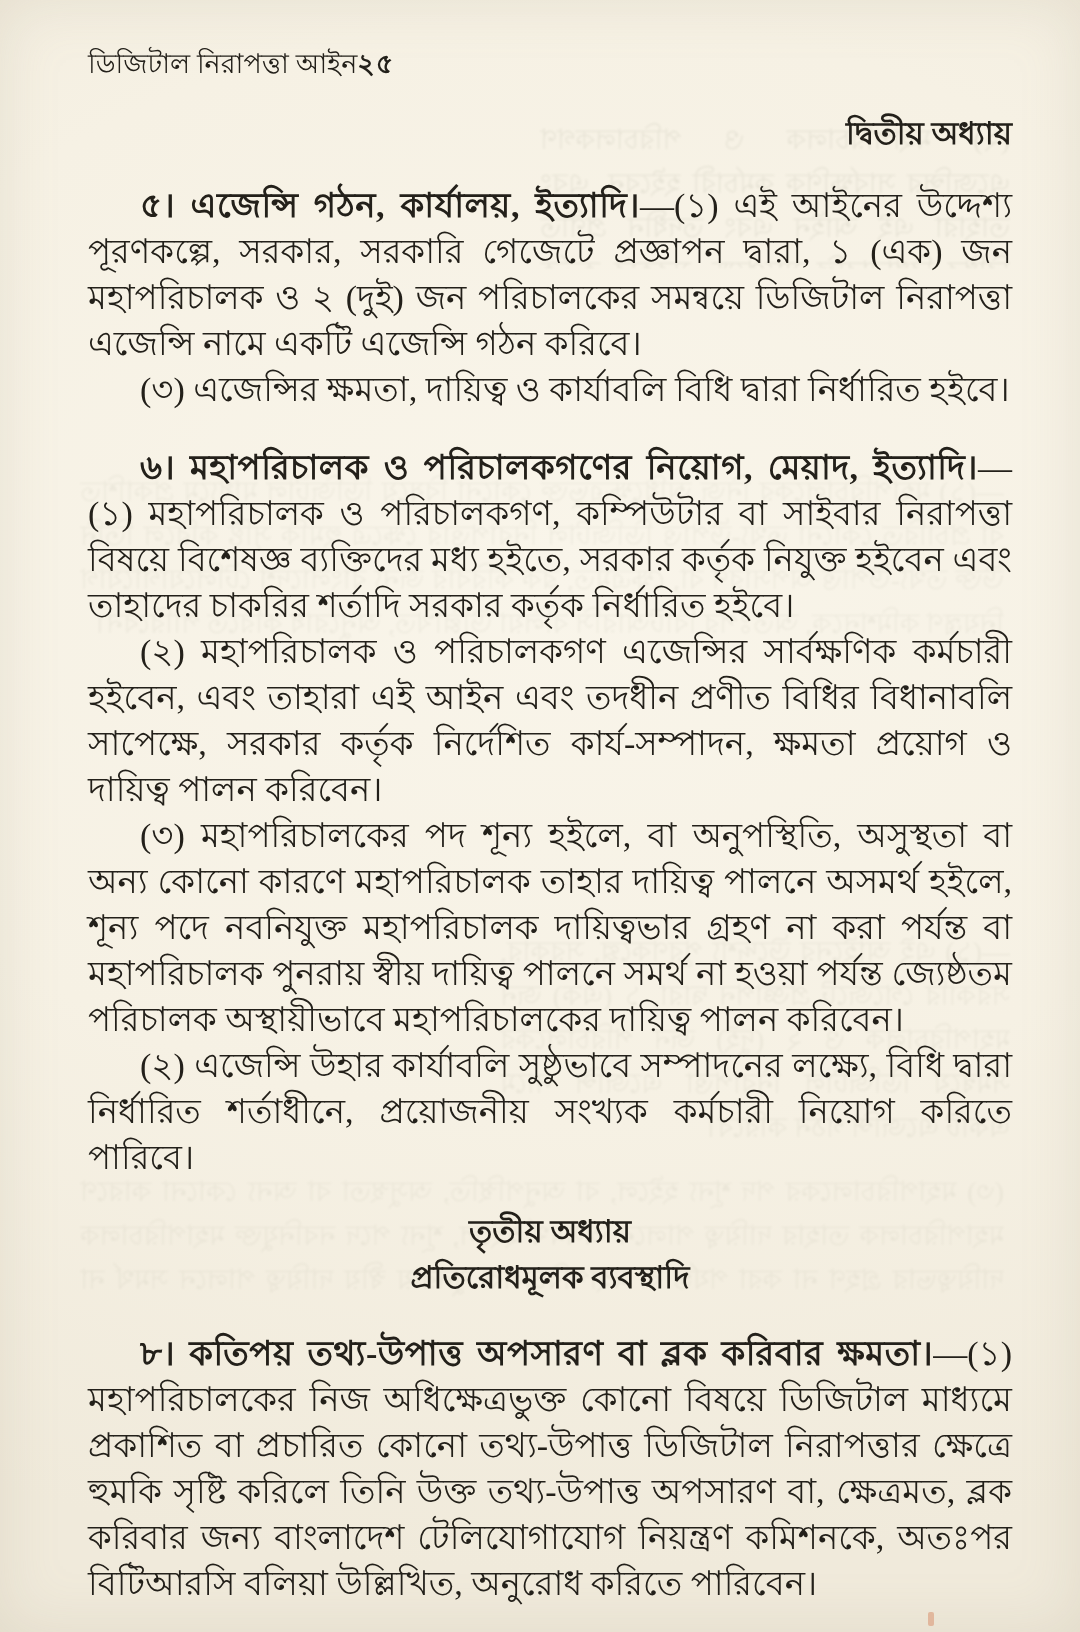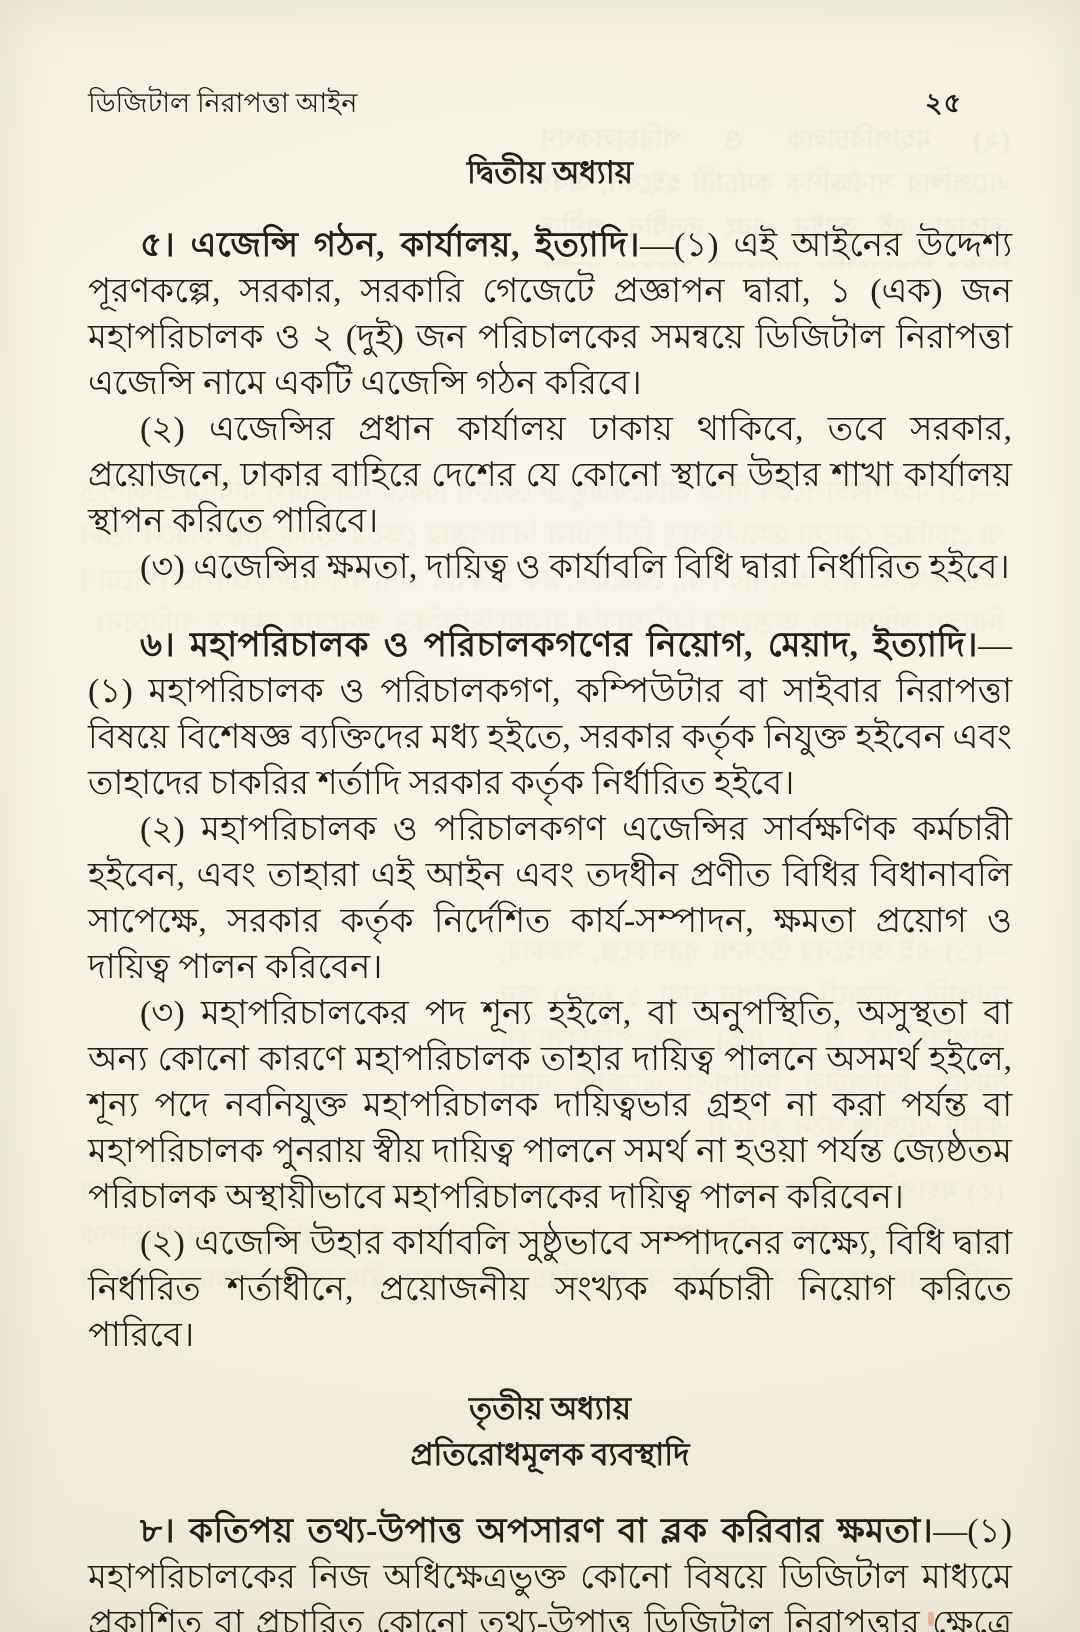--- a/index.html
+++ b/index.html
@@ -18,33 +18,32 @@
     color: #23201a;
   }
   .content {
     position: absolute;
     left: 88px; right: 68px; top: 0;
     z-index: 2;
   }
   
   .header {
     display: flex;
-    justify-content: space-between;
     align-items: baseline;
-    padding-top: 86px;
+    padding-top: 47px;
     font-size: 27px;
     line-height: 34px;
   }
   .page-number { margin-right: 50px; letter-spacing: 1px; font-weight: bold; }
   
   .chapter {
     text-align: center;
     font-weight: bold;
   }
-  .chapter.first { margin-top: 30px; margin-bottom: 26px; }
+  .chapter.first { margin-top: 30px; margin-bottom: 26px; text-align: right; }
   .chapter.third { margin-top: 28px; margin-bottom: 30px; }
   .chapter .ch-title    { font-size: 31px; line-height: 46px; }
   .chapter .ch-subtitle { font-size: 31px; line-height: 46px; }
   
   .para {
     margin: 0;
     font-size: 34px;
     line-height: 46px;
     text-align: justify;
     text-justify: inter-word;
@@ -101,21 +100,20 @@
     <div class="header">
       <span>ডিজিটাল নিরাপত্তা আইন</span>
       <span class="page-number">২৫</span>
     </div>
 
     <div class="chapter first">
       <div class="ch-title">দ্বিতীয় অধ্যায়</div>
     </div>
 
     <p class="para"><b class="lead">৫। এজেন্সি গঠন, কার্যালয়, ইত্যাদি।</b><span>—(১) এই আইনের উদ্দেশ্য পূরণকল্পে, সরকার, সরকারি গেজেটে প্রজ্ঞাপন দ্বারা, ১ (এক) জন মহাপরিচালক ও ২ (দুই) জন পরিচালকের সমন্বয়ে ডিজিটাল নিরাপত্তা এজেন্সি নামে একটি এজেন্সি গঠন করিবে।</span></p>
-    <p class="para">(২) এজেন্সির প্রধান কার্যালয় ঢাকায় থাকিবে, তবে সরকার, প্রয়োজনে, ঢাকার বাহিরে দেশের যে কোনো স্থানে উহার শাখা কার্যালয় স্থাপন করিতে পারিবে।</p>
     <p class="para">(৩) এজেন্সির ক্ষমতা, দায়িত্ব ও কার্যাবলি বিধি দ্বারা নির্ধারিত হইবে।</p>
 
     <p class="para gap-before-6"><b class="lead">৬। মহাপরিচালক ও পরিচালকগণের নিয়োগ, মেয়াদ, ইত্যাদি।</b><span>—(১) মহাপরিচালক ও পরিচালকগণ, কম্পিউটার বা সাইবার নিরাপত্তা বিষয়ে বিশেষজ্ঞ ব্যক্তিদের মধ্য হইতে, সরকার কর্তৃক নিযুক্ত হইবেন এবং তাহাদের চাকরির শর্তাদি সরকার কর্তৃক নির্ধারিত হইবে।</span></p>
     <p class="para">(২) মহাপরিচালক ও পরিচালকগণ এজেন্সির সার্বক্ষণিক কর্মচারী হইবেন, এবং তাহারা এই আইন এবং তদধীন প্রণীত বিধির বিধানাবলি সাপেক্ষে, সরকার কর্তৃক নির্দেশিত কার্য-সম্পাদন, ক্ষমতা প্রয়োগ ও দায়িত্ব পালন করিবেন।</p>
     <p class="para">(৩) মহাপরিচালকের পদ শূন্য হইলে, বা অনুপস্থিতি, অসুস্থতা বা অন্য কোনো কারণে মহাপরিচালক তাহার দায়িত্ব পালনে অসমর্থ হইলে, শূন্য পদে নবনিযুক্ত মহাপরিচালক দায়িত্বভার গ্রহণ না করা পর্যন্ত বা মহাপরিচালক পুনরায় স্বীয় দায়িত্ব পালনে সমর্থ না হওয়া পর্যন্ত জ্যেষ্ঠতম পরিচালক অস্থায়ীভাবে মহাপরিচালকের দায়িত্ব পালন করিবেন।</p>
 
     <p class="para">(২) এজেন্সি উহার কার্যাবলি সুষ্ঠুভাবে সম্পাদনের লক্ষ্যে, বিধি দ্বারা নির্ধারিত শর্তাধীনে, প্রয়োজনীয় সংখ্যক কর্মচারী নিয়োগ করিতে পারিবে।</p>
 
     <div class="chapter third">
       <div class="ch-title">তৃতীয় অধ্যায়</div>

